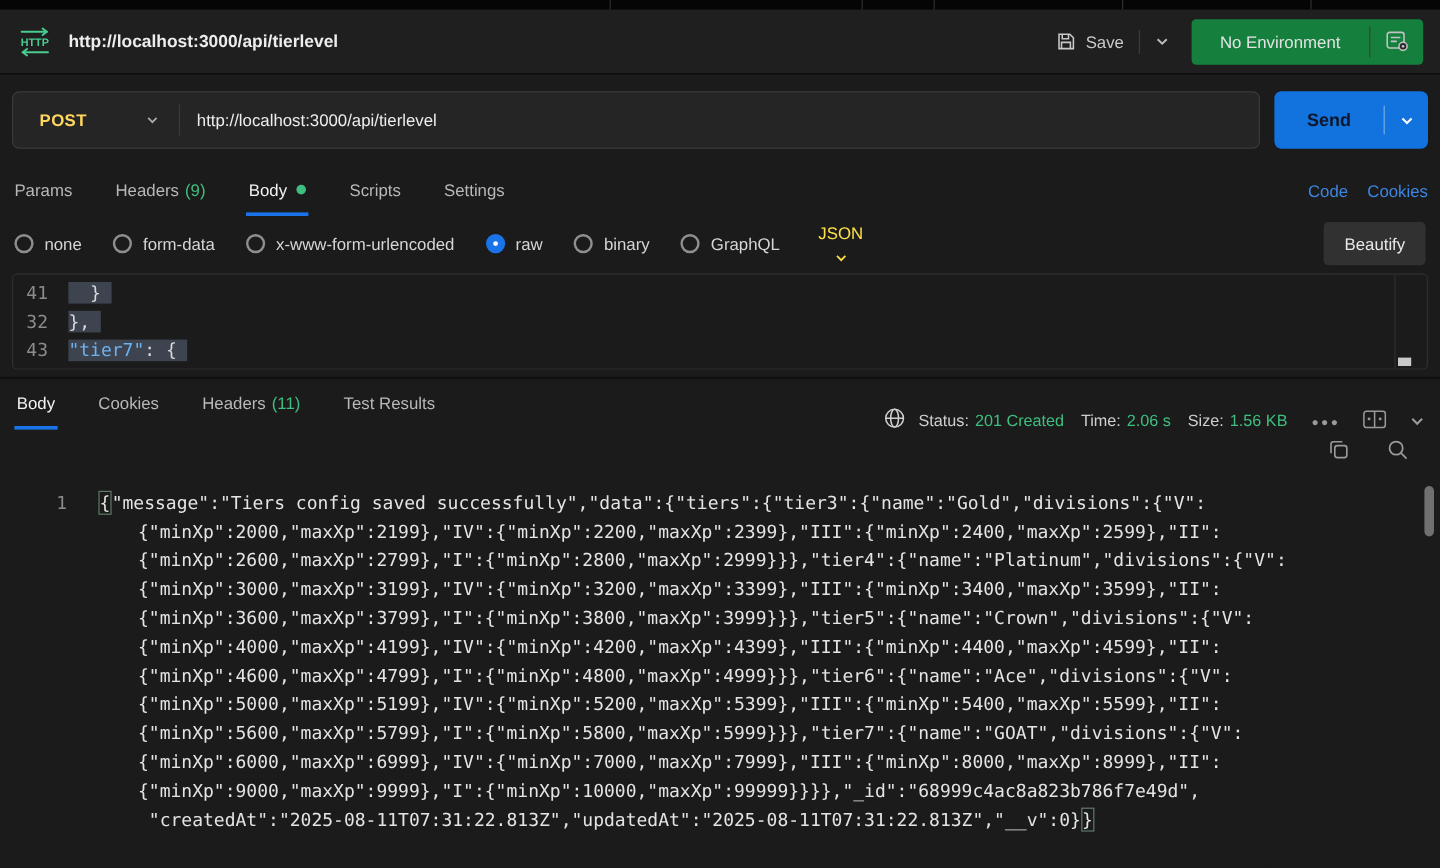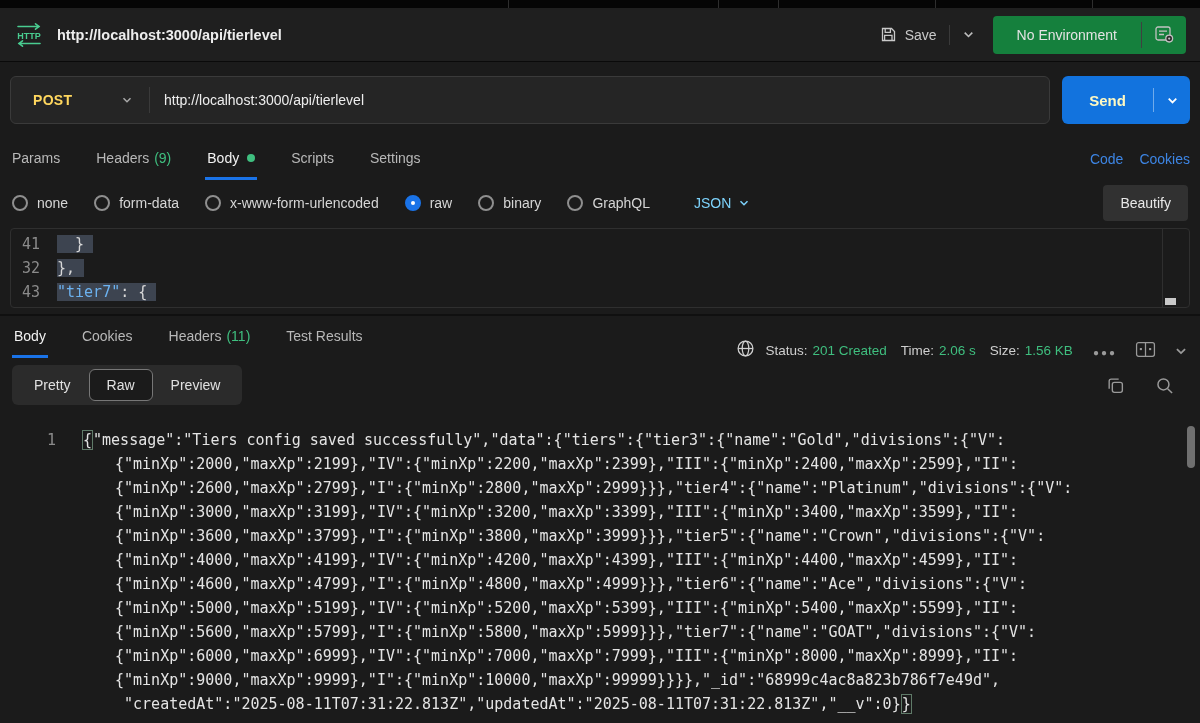--- a/index.html
+++ b/index.html
@@ -38,21 +38,21 @@
   .url-box { flex:1; height:48px; background:#252525; border:1px solid #3a3a3a;
              border-radius:6px; display:flex; align-items:center; }
   .method { display:flex; align-items:center; justify-content:space-between; width:138px;
             padding:0 16px 0 22px; background:none; border:none; cursor:pointer;
             color:#ffd75e; font-weight:bold; font-size:14px; letter-spacing:.3px; }
   .method .chev { color:#a9a9a9; }
   .url-vdiv { width:1px; height:26px; background:#3a3a3a; margin-right:14px; }
   .url-input { flex:1; background:transparent; border:none; outline:none; color:#ededed;
                font-size:14px; font-family:"Liberation Sans", sans-serif; }
   .send { width:128px; height:48px; background:#1273de; border:none; border-radius:6px;
-          color:#fef9c3; display:flex; align-items:center; cursor:pointer; }
+          color:#0f172a; display:flex; align-items:center; cursor:pointer; }
   .send-label { flex:1; text-align:center; font-weight:bold; font-size:15px; }
   .send-vdiv { width:1px; height:24px; background:rgba(255,255,255,.4); }
   .send-chev { width:36px; display:flex; justify-content:center; color:#fff; }
 
   
   .req-tabs { display:flex; align-items:stretch; height:42px; padding:0 10px; font-size:14px; }
   .tab { display:flex; align-items:center; color:#b8b8b8; padding:0 2px; margin-right:32px;
          border-bottom:3px solid transparent; cursor:pointer; }
   .tab.active { color:#f2f2f2; border-bottom-color:#1a73e8; }
   .tab .count { color:#3fbf7f; margin-left:5px; }
@@ -60,22 +60,22 @@
   .tab-links { margin-left:auto; display:flex; align-items:center; gap:16px; }
   .tab-links a { color:#3d85e4; text-decoration:none; cursor:pointer; }
 
   
   .body-modes { display:flex; align-items:center; height:46px; padding:0 12px; color:#d6d6d6; }
   .mode { display:flex; align-items:center; gap:9px; margin-right:26px; cursor:pointer; }
   .radio { width:16px; height:16px; border-radius:50%; border:2px solid #8f8f8f; flex-shrink:0; }
   .mode.selected .radio { border-color:#1a73e8; background:#1a73e8; position:relative; }
   .mode.selected .radio::after { content:""; position:absolute; left:4px; top:4px; width:4px;
          height:4px; border-radius:50%; background:#fff; }
-  .json-dd { display:flex; align-items:center; gap:7px; color:#7dd3fc; cursor:pointer;
-             background:none; border:none; font-size:14px; margin-left:18px; }
+  .json-dd { display:flex; align-items:center; gap:7px; color:#fde047; cursor:pointer;
+             background:none; border:none; font-size:14px; margin-left:6px;flex-direction:column; }
   .beautify { margin-left:auto; background:#313131; border:none; border-radius:4px;
               color:#e8e8e8; height:36px; padding:0 17px; font-size:14px; cursor:pointer; }
 
   
   .editor { margin:2px 10px 6px 10px; height:80px; background:#1b1b1b; border:1px solid #2f2f2f;
             border-radius:4px; position:relative; font-size:15px; line-height:24px; overflow:hidden;
             padding-top:3px; }
   .ed-row { display:flex; }
   .ed-num { width:46px; text-align:right; padding-right:17px; color:#8b8b8b; flex-shrink:0; }
   .ed-text { white-space:pre; color:#d8d8d8; }
@@ -314,25 +314,20 @@
       </span>
       <span class="meta-icon">
         <svg width="14" height="14" viewBox="0 0 12 12" fill="none" stroke="#9a9a9a" stroke-width="1.5">
           <path d="M2.5 4.3 L6 7.8 L9.5 4.3"></path>
         </svg>
       </span>
     </div>
   </nav>
 
   <div class="view-row">
-    <div class="seg-group">
-      <button class="seg">Pretty</button>
-      <button class="seg active">Raw</button>
-      <button class="seg">Preview</button>
-    </div>
     <div class="view-icons">
       <span class="vicon">
         <svg width="19" height="19" viewBox="0 0 18 18" fill="none" stroke="#9a9a9a" stroke-width="1.3">
           <rect x="6" y="6" width="9.5" height="9.5" rx="2"></rect>
           <path d="M12 3 H5 a2 2 0 0 0 -2 2 V12"></path>
         </svg>
       </span>
       <span class="vicon">
         <svg width="19" height="19" viewBox="0 0 18 18" fill="none" stroke="#9a9a9a" stroke-width="1.4">
           <circle cx="8" cy="8" r="5.2"></circle>

